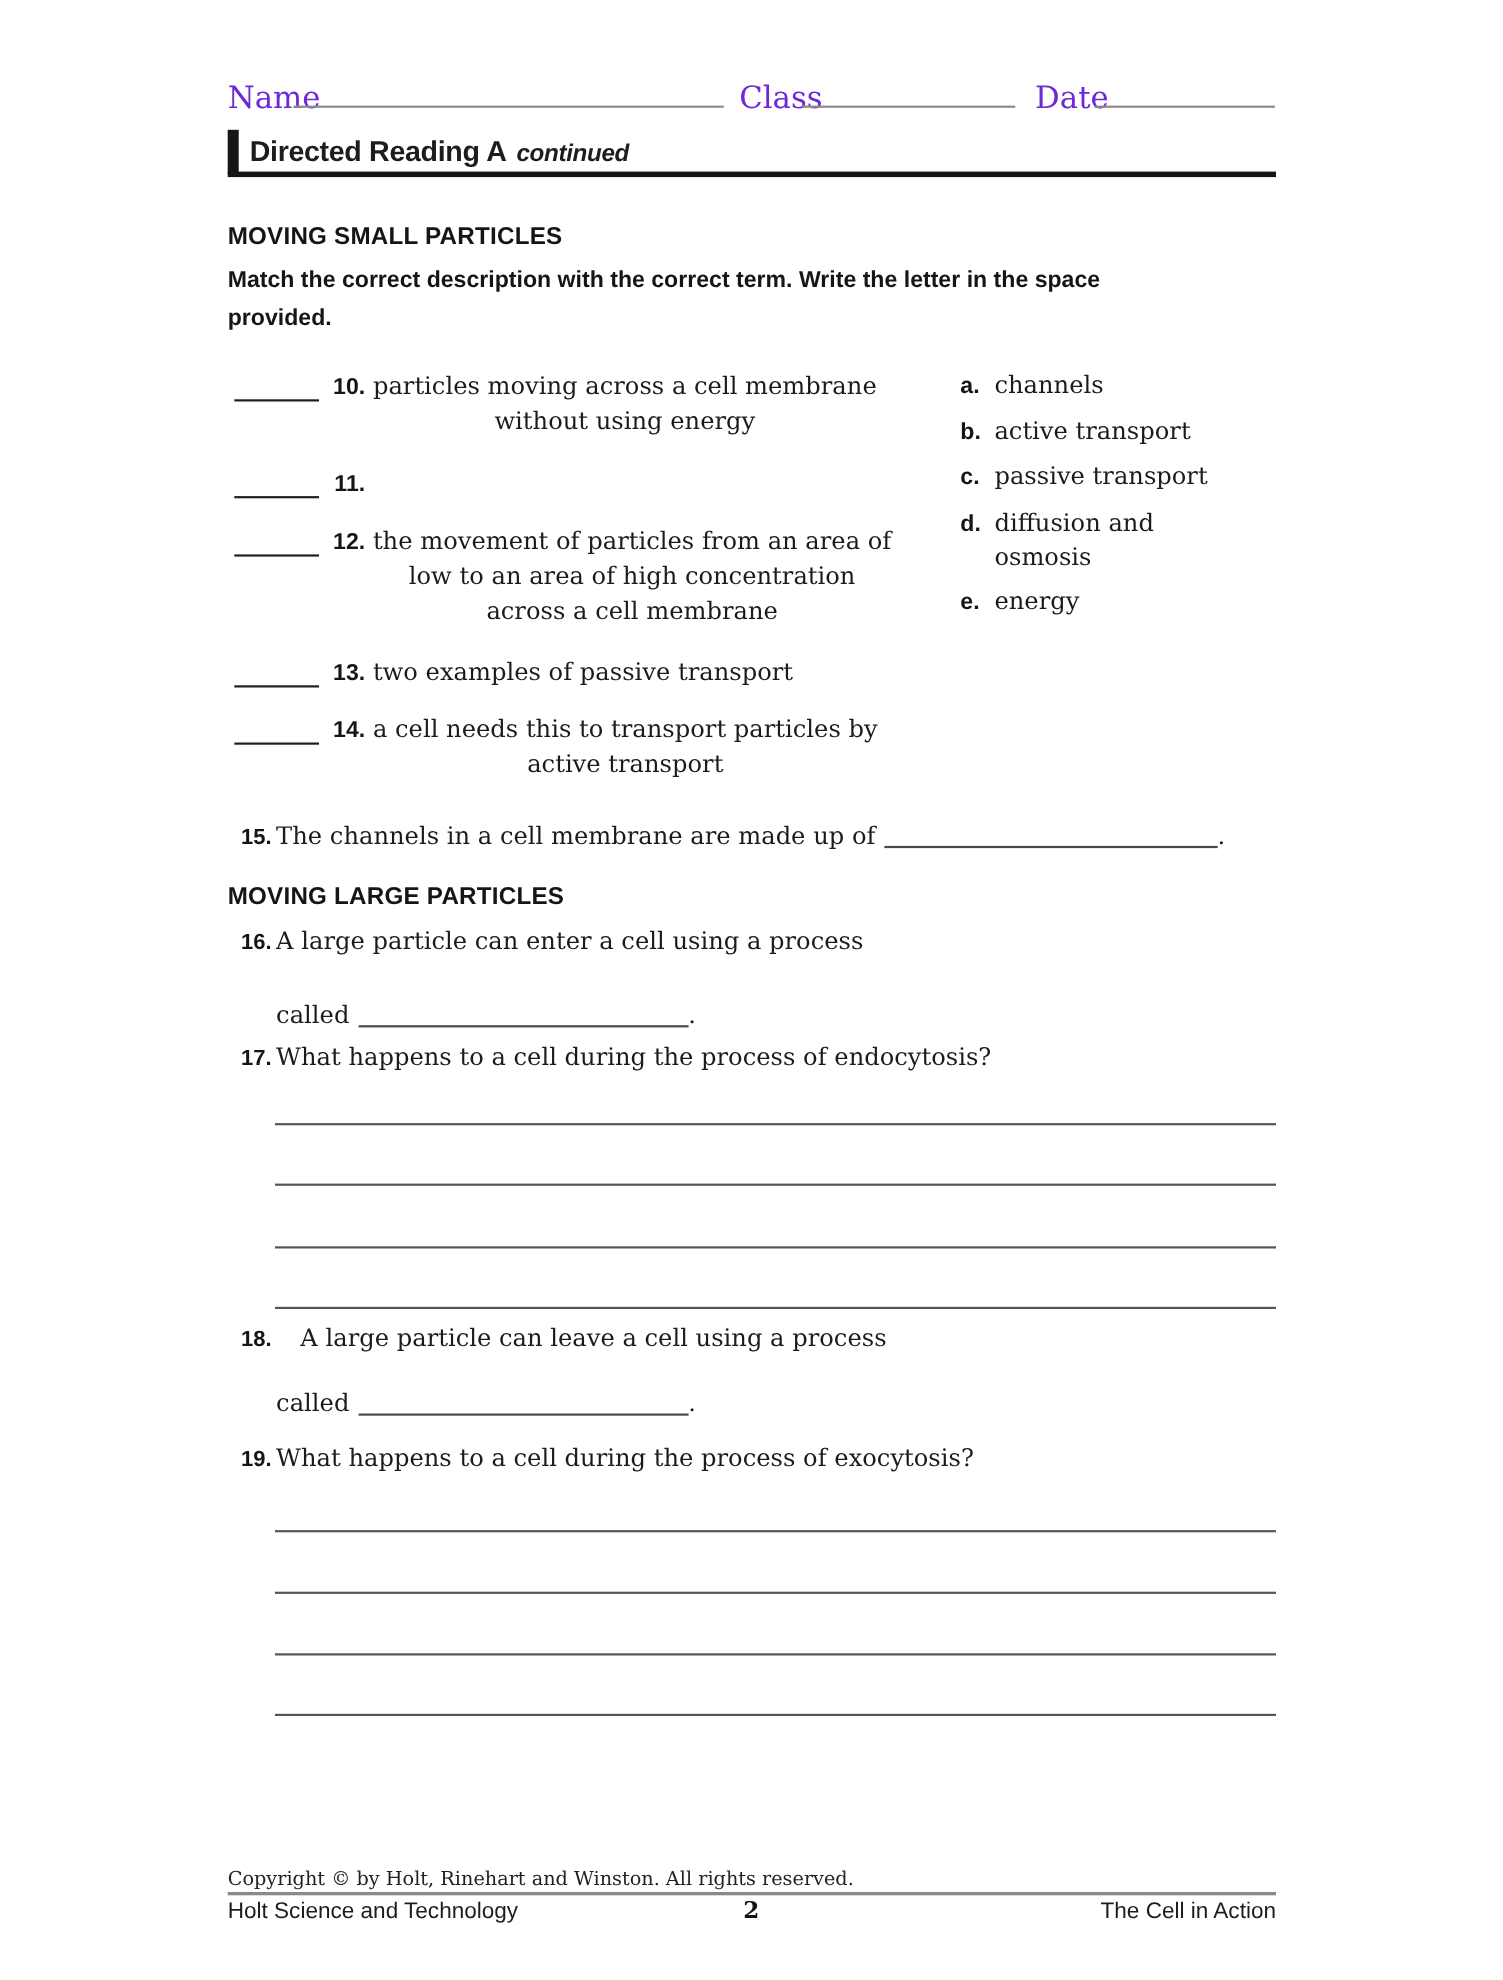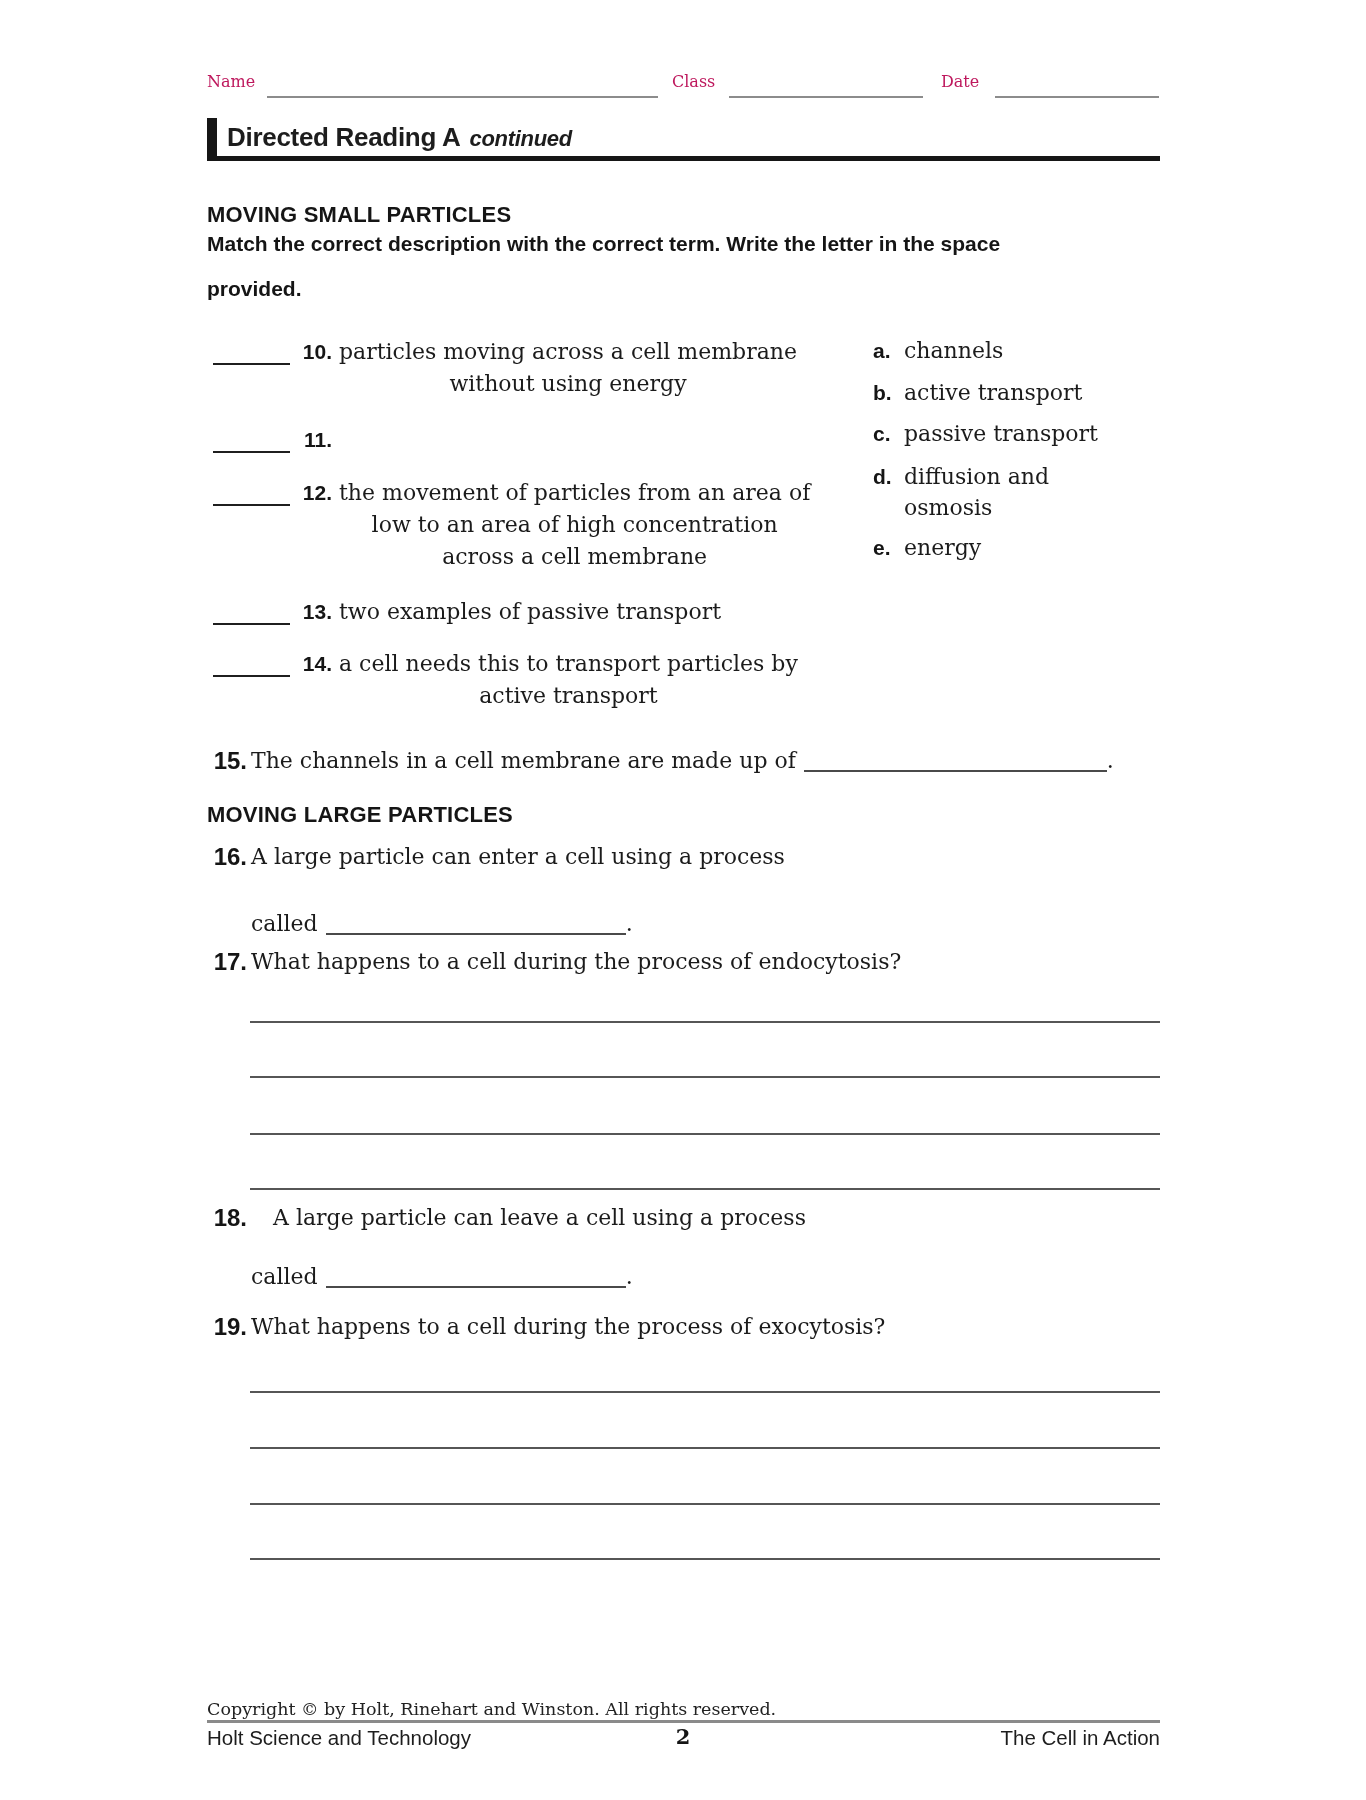--- a/index.html
+++ b/index.html
@@ -2,40 +2,40 @@
 <html><head>
 <meta charset="utf-8">
 <style>
   html,body{margin:0;padding:0;background:#ffffff;}
   #page{
     position:relative;width:1366px;height:1800px;background:#ffffff;overflow:hidden;
     font-family:"DejaVu Serif",serif;color:#1b1b1b;
   }
   .abs{position:absolute;}
   
-  .hdr-label{font-family:"DejaVu Serif",serif;font-size:16px;color:#be185d;}
+  .hdr-label{font-family:"DejaVu Serif",serif;font-size:28px;color:#6d28d9;}
   .hdr-line{border-bottom:2px solid #8c8c8c;height:0;}
   .title-bar{background:#161616;}
   .title-text{font-family:"Liberation Sans",sans-serif;font-size:26px;font-weight:700;letter-spacing:-0.3px;color:#1d1d1d;white-space:nowrap;}
   .title-cont{font-size:22px;font-style:italic;font-weight:600;margin-left:9px;}
   .thick-rule{background:#161616;}
   
   .sec-head{font-family:"Liberation Sans",sans-serif;font-size:22px;font-weight:700;letter-spacing:0.2px;color:#151515;white-space:nowrap;}
   .instr{font-family:"Liberation Sans",sans-serif;font-size:21px;font-weight:700;color:#151515;white-space:nowrap;}
   
   .match-item{position:absolute;left:213px;display:flex;align-items:flex-start;}
   .mblank{flex:0 0 77px;height:27px;border-bottom:2.5px solid #1f1f1f;}
   .mnum{flex:0 0 42px;text-align:right;padding-right:7px;font-family:"Liberation Sans",sans-serif;font-weight:700;font-size:21px;line-height:31px;color:#151515;}
   .mtext{font-size:22px;line-height:32px;color:#1b1b1b;white-space:nowrap;text-align:center;}
   .term{position:absolute;left:873px;display:flex;align-items:flex-start;}
   .tletter{flex:0 0 31px;font-family:"Liberation Sans",sans-serif;font-weight:700;font-size:21px;line-height:31px;color:#151515;}
   .ttext{font-size:22px;line-height:31px;color:#1b1b1b;white-space:nowrap;}
   
   .question{position:absolute;left:207px;display:flex;align-items:flex-start;}
-  .qnum{flex:0 0 40px;text-align:right;font-family:"Liberation Sans",sans-serif;font-weight:700;font-size:24px;line-height:32px;color:#151515;}
+  .qnum{flex:0 0 40px;text-align:right;font-family:"Liberation Sans",sans-serif;font-weight:700;font-size:20px;line-height:32px;color:#151515;}
   .qtext{margin-left:4px;font-size:22px;line-height:32px;color:#1b1b1b;white-space:nowrap;}
   .called-line{position:absolute;left:251px;font-size:22px;line-height:32px;color:#1b1b1b;white-space:nowrap;}
   .iblank{display:inline-block;border-bottom:2px solid #4a4a4a;height:14px;vertical-align:-4px;margin-left:8px;}
   .ans-line{position:absolute;left:250px;width:910px;height:2px;background:#565656;}
   
   .copyright{font-family:"DejaVu Serif",serif;font-size:17.5px;color:#222;white-space:nowrap;}
   .foot-rule{background:#8a8a8a;}
   .foot-sans{font-family:"Liberation Sans",sans-serif;font-size:20.5px;color:#1d1d1d;white-space:nowrap;}
   .foot-page{font-family:"DejaVu Serif",serif;font-size:21px;font-weight:700;color:#151515;text-align:center;}
 </style>
@@ -49,21 +49,21 @@
   <span class="abs hdr-label" style="left:672px;top:72px;">Class</span>
   <div class="abs hdr-line" style="left:729px;top:96px;width:194px;"></div>
   <span class="abs hdr-label" style="left:941px;top:72px;">Date</span>
   <div class="abs hdr-line" style="left:995px;top:96px;width:164px;"></div>
 
   <div class="abs title-bar" style="left:207px;top:118px;width:10px;height:40px;"></div>
   <div class="abs title-text" style="left:227px;top:122px;"><span>Directed Reading A</span><span class="title-cont">continued</span></div>
   <div class="abs thick-rule" style="left:207px;top:156px;width:953px;height:5px;"></div>
 
   <div class="abs sec-head" style="left:207px;top:202px;">MOVING SMALL PARTICLES</div>
-  <div class="abs instr" style="left:207px;top:232px;">Match the correct description with the correct term. Write the letter in the space</div>
+  <div class="abs instr" style="left:207px;top:243px;">Match the correct description with the correct term. Write the letter in the space</div>
   <div class="abs instr" style="left:207px;top:277px;">provided.</div>
 
   <div class="match-item" style="top:336px;">
     <span class="mblank"></span>
     <span class="mnum">10.</span>
     <div class="mtext">
       <div>particles moving across a cell membrane</div>
       <div>without using energy</div>
     </div>
   </div>

